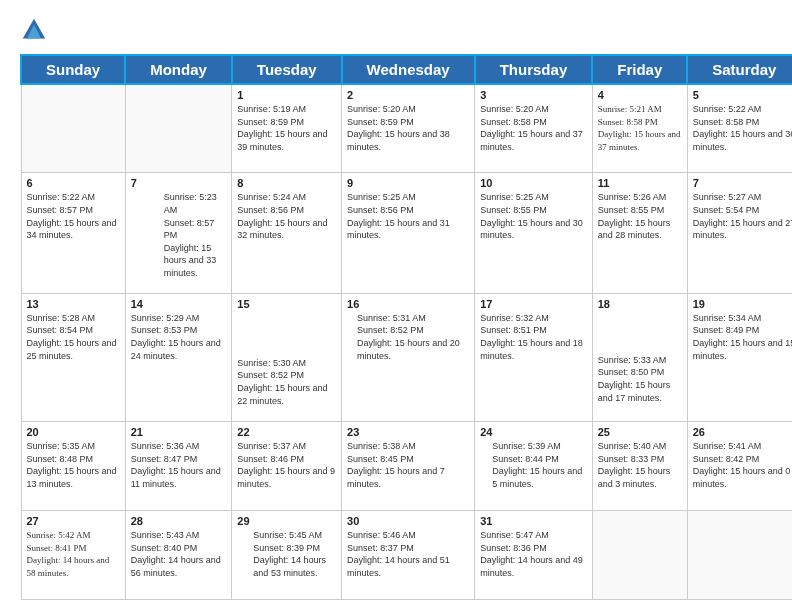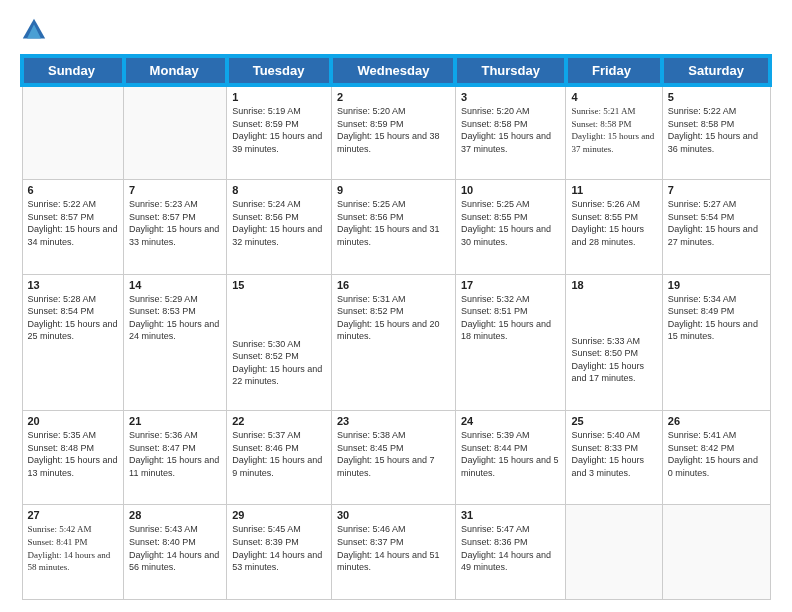--- a/index.html
+++ b/index.html
@@ -61,25 +61,25 @@
       color: #555;
     }
     table {
       width: 100%;
       border-collapse: collapse;
       flex: 1;
     }
     th {
       background-color: #2b6cb0;
       color: #fff;
-      font-size: 13px;
+      font-size: 15px;
       font-weight: bold;
       text-align: left;
       padding: 5px 24px;
-      border: 4px solid #0ea5e9;
+      border: 2px solid #0ea5e9;
     }
     td {
       border: 1px solid #ccc;
       vertical-align: top;
       padding: 4px 5px;
       font-size: 9.5px;
       color: #333;
       width: calc(100% / 7);
       height: 82px;
       background: #fff;
@@ -170,21 +170,21 @@
         </tr>
         <tr>
           <td>
             <span class="day-number">6</span>
             <div class="day-info" style="white-space: pre-line;">Sunrise: 5:22 AM
 Sunset: 8:57 PM
 Daylight: 15 hours and 34 minutes.</div>
           </td>
           <td>
             <span class="day-number">7</span>
-            <div class="day-info" style="white-space: pre-line;">Sunrise: 5:23 AM
+            <div class="day-info" style="white-space: pre-line; margin-left: 33px;">Sunrise: 5:23 AM
 Sunset: 8:57 PM
 Daylight: 15 hours and 33 minutes.</div>
           </td>
           <td>
             <span class="day-number">8</span>
             <div class="day-info" style="white-space: pre-line;">Sunrise: 5:24 AM
 Sunset: 8:56 PM
 Daylight: 15 hours and 32 minutes.</div>
           </td>
           <td>
@@ -226,21 +226,21 @@
 Daylight: 15 hours and 24 minutes.</div>
           </td>
           <td>
             <span class="day-number">15</span>
             <div class="day-info" style="white-space: pre-line; margin-top: 47px;">Sunrise: 5:30 AM
 Sunset: 8:52 PM
 Daylight: 15 hours and 22 minutes.</div>
           </td>
           <td>
             <span class="day-number">16</span>
-            <div class="day-info" style="white-space: pre-line;">Sunrise: 5:31 AM
+            <div class="day-info" style="white-space: pre-line; margin-left: 10px;">Sunrise: 5:31 AM
 Sunset: 8:52 PM
 Daylight: 15 hours and 20 minutes.</div>
           </td>
           <td>
             <span class="day-number">17</span>
             <div class="day-info" style="white-space: pre-line;">Sunrise: 5:32 AM
 Sunset: 8:51 PM
 Daylight: 15 hours and 18 minutes.</div>
           </td>
           <td>
@@ -276,21 +276,21 @@
 Daylight: 15 hours and 9 minutes.</div>
           </td>
           <td>
             <span class="day-number">23</span>
             <div class="day-info" style="white-space: pre-line;">Sunrise: 5:38 AM
 Sunset: 8:45 PM
 Daylight: 15 hours and 7 minutes.</div>
           </td>
           <td>
             <span class="day-number">24</span>
-            <div class="day-info" style="white-space: pre-line;">Sunrise: 5:39 AM
+            <div class="day-info" style="white-space: pre-line; margin-left: 12px;">Sunrise: 5:39 AM
 Sunset: 8:44 PM
 Daylight: 15 hours and 5 minutes.</div>
           </td>
           <td>
             <span class="day-number">25</span>
             <div class="day-info" style="white-space: pre-line;">Sunrise: 5:40 AM
 Sunset: 8:33 PM
 Daylight: 15 hours and 3 minutes.</div>
           </td>
           <td>
@@ -308,21 +308,21 @@
 Daylight: 14 hours and 58 minutes.</div>
           </td>
           <td>
             <span class="day-number">28</span>
             <div class="day-info" style="white-space: pre-line;">Sunrise: 5:43 AM
 Sunset: 8:40 PM
 Daylight: 14 hours and 56 minutes.</div>
           </td>
           <td>
             <span class="day-number">29</span>
-            <div class="day-info" style="white-space: pre-line;">Sunrise: 5:45 AM
+            <div class="day-info" style="white-space: pre-line; margin-left: 16px;">Sunrise: 5:45 AM
 Sunset: 8:39 PM
 Daylight: 14 hours and 53 minutes.</div>
           </td>
           <td>
             <span class="day-number">30</span>
             <div class="day-info" style="white-space: pre-line;">Sunrise: 5:46 AM
 Sunset: 8:37 PM
 Daylight: 14 hours and 51 minutes.</div>
           </td>
           <td>

